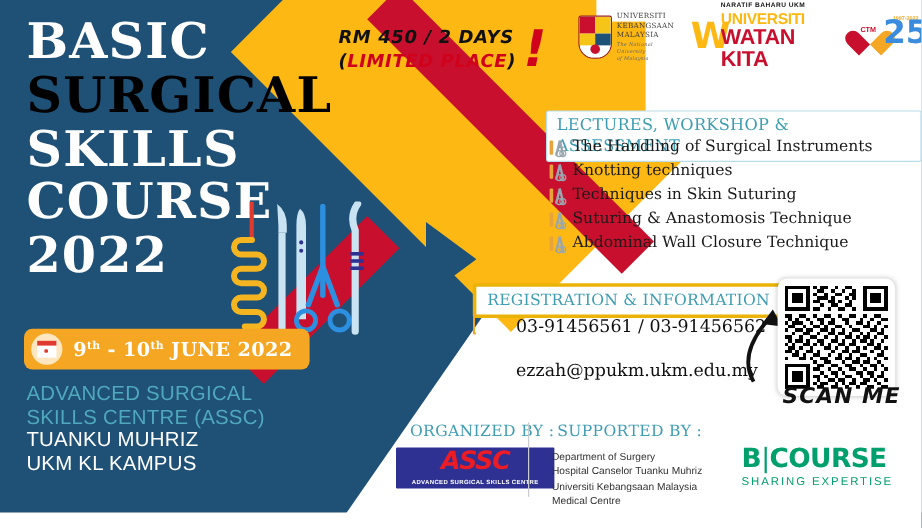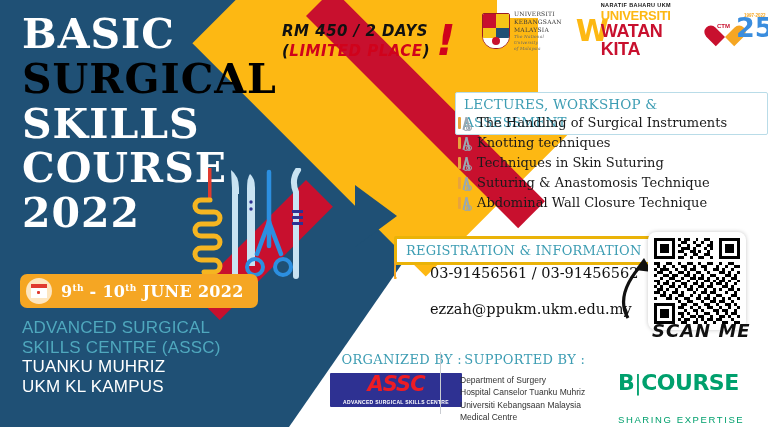--- a/index.html
+++ b/index.html
@@ -287,21 +287,21 @@
   }
   .braun{
     position:absolute;left:618px;top:372px;z-index:40;text-align:left;
   }
   .braun .b1{
     font-family:"DejaVu Sans",sans-serif;font-weight:bold;font-size:22px;
     color:#00A06D;line-height:1;letter-spacing:-.5px;
   }
   .braun .b1 .bar{font-weight:normal;color:#00A06D;}
   .braun .b2{
-    font-size:9.5px;color:#00A06D;letter-spacing:1.6px;margin-top:20px;
+    font-size:9.5px;color:#00A06D;letter-spacing:1.6px;margin-top:2px;
     text-align:center;
   }
 
   
   .instruments{position:absolute;left:190px;top:168px;z-index:22;}
 </style>
 </head>
 <body>
 
 <div id="poster">

